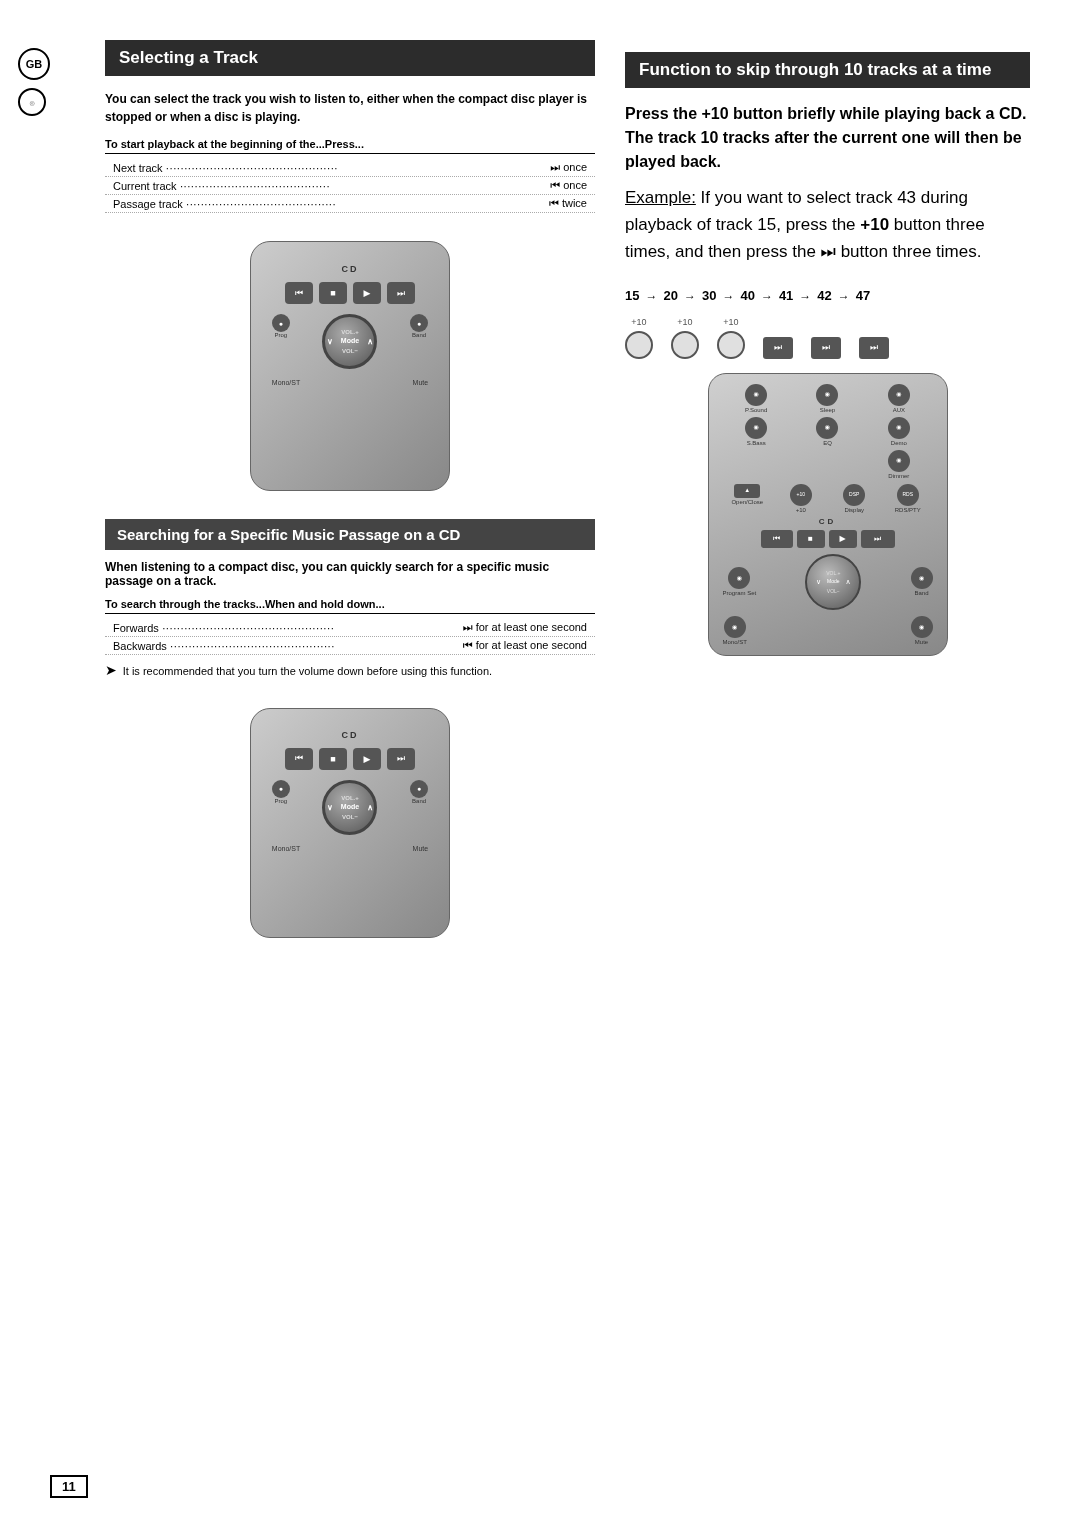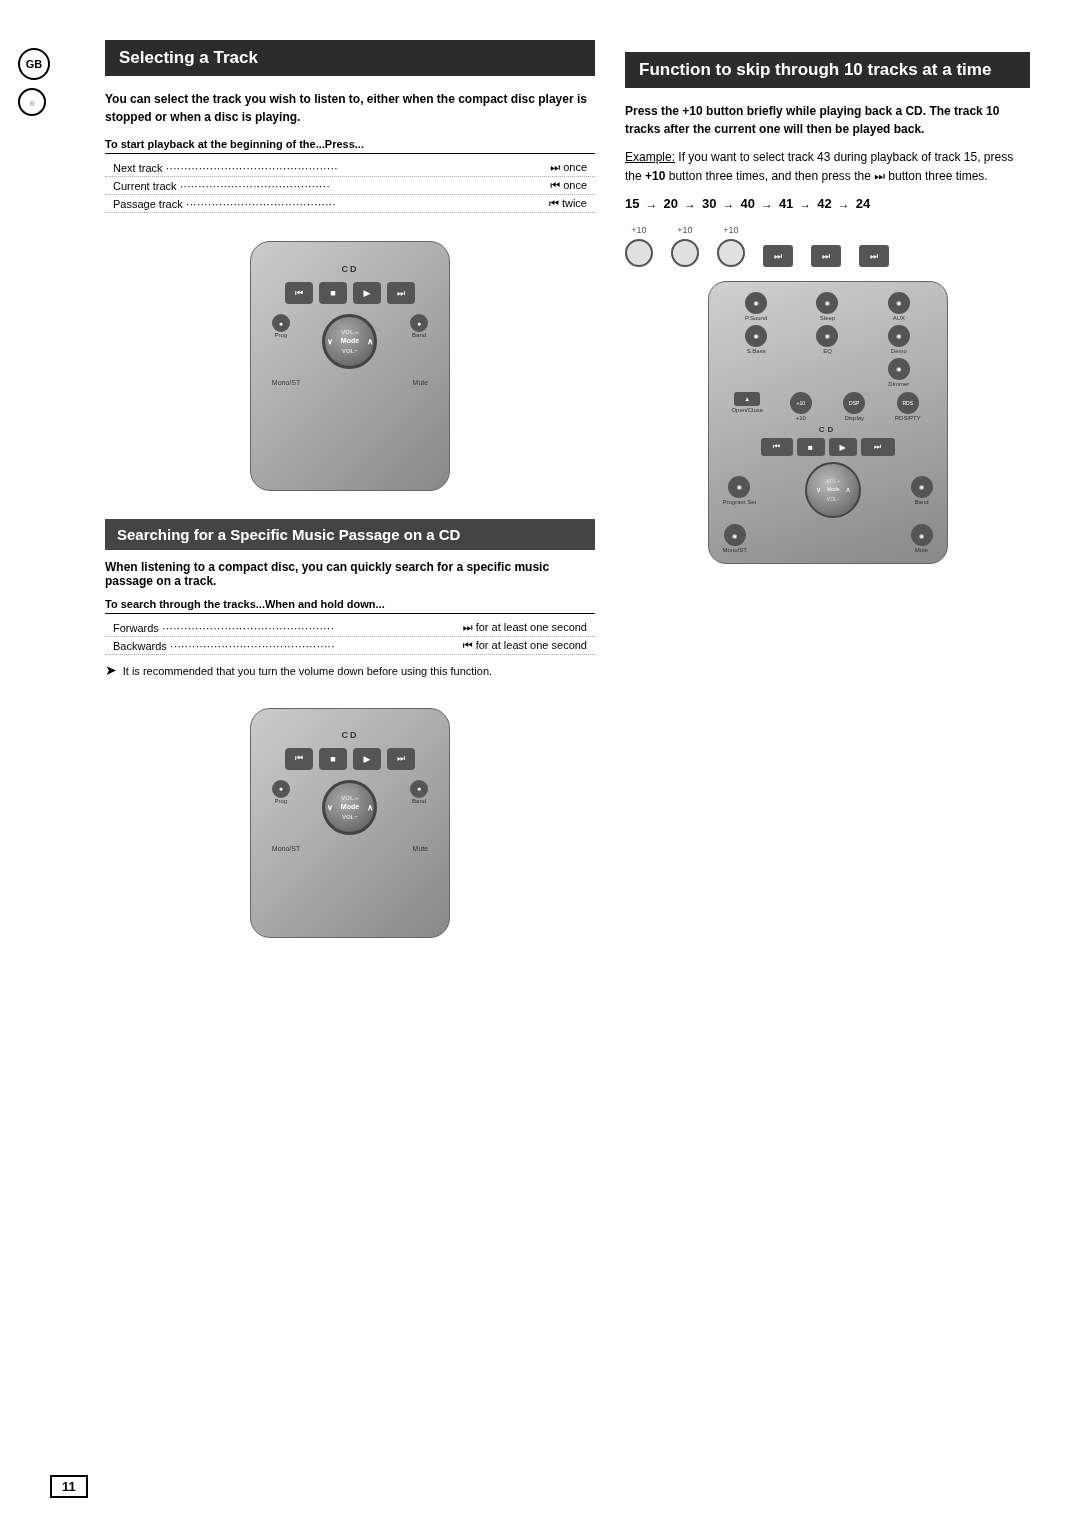--- a/index.html
+++ b/index.html
@@ -173,28 +173,28 @@
     }
     .search-intro {
       font-size: 12px;
       font-weight: bold;
       margin-bottom: 10px;
     }
     .right-section {
       padding-top: 12px;
     }
     .func-intro {
-      font-size: 12px;
+      font-size: 16px;
       font-weight: bold;
       margin-bottom: 10px;
       line-height: 1.5;
     }
     .example-text {
-      font-size: 12px;
-      margin-bottom: 10px;
+      font-size: 17px;
+      margin-bottom: 22px;
       line-height: 1.6;
     }
     .example-text u {
       text-decoration: underline;
     }
     .track-sequence {
       display: flex;
       align-items: center;
       gap: 6px;
       font-size: 13px;
@@ -506,21 +506,21 @@
         <span>20</span>
         <span class="arrow">→</span>
         <span>30</span>
         <span class="arrow">→</span>
         <span>40</span>
         <span class="arrow">→</span>
         <span>41</span>
         <span class="arrow">→</span>
         <span>42</span>
         <span class="arrow">→</span>
-        <span>24</span>
+        <span>47</span>
       </div>
 
       <div class="plus10-row">
         <div class="plus10-item">
           <span style="font-size:9px;color:#555;">+10</span>
           <div class="plus10-circle"></div>
         </div>
         <div class="plus10-item">
           <span style="font-size:9px;color:#555;">+10</span>
           <div class="plus10-circle"></div>

